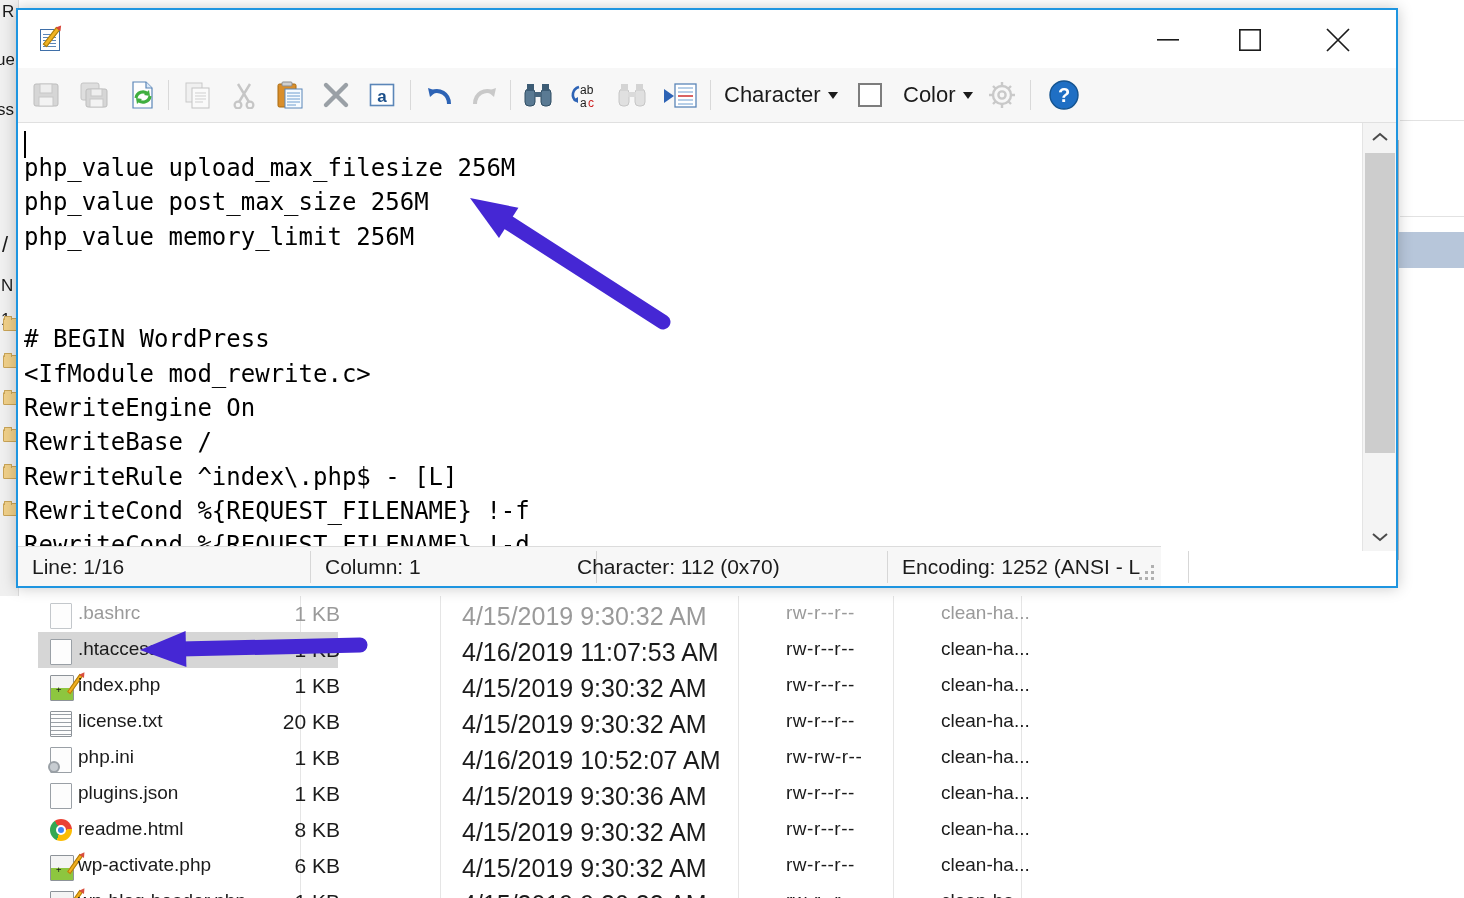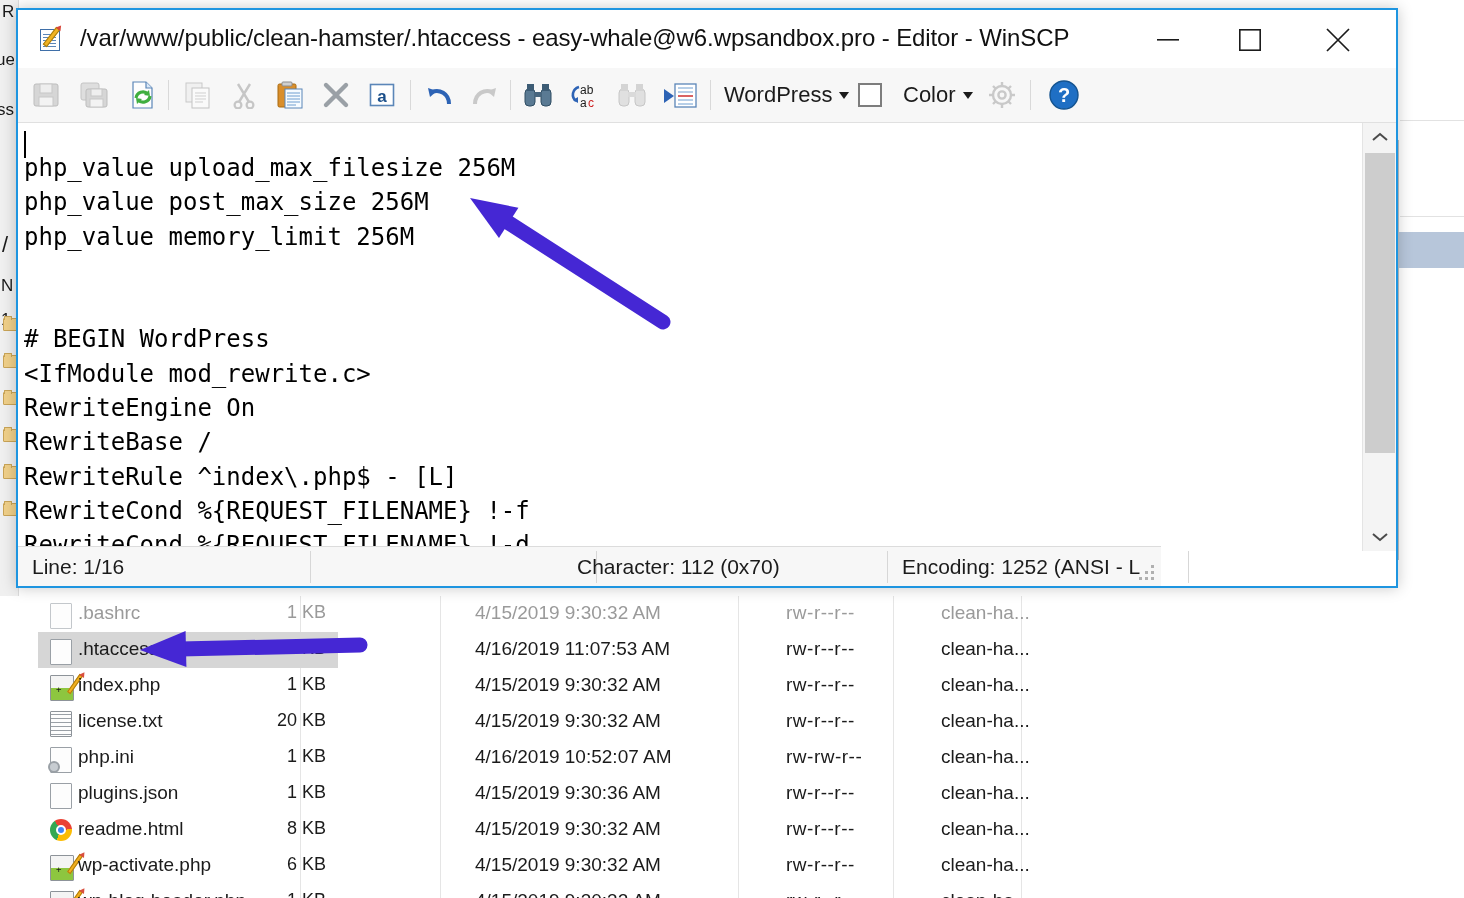--- a/index.html
+++ b/index.html
@@ -20,22 +20,22 @@
   .bg-hline{position:absolute;background:#e2e2e2;height:1px;}
   .bg-scroll-right{position:absolute;left:1392px;top:140px;width:7px;height:420px;background:#c2c2c2;}
 
   
   #file-list{position:absolute;left:0;top:596px;width:1464px;height:302px;background:#ffffff;overflow:hidden;}
   .fl-colsep{position:absolute;top:0;width:1px;height:302px;background:#e5e5e5;}
   .fl-row{position:absolute;left:0;width:1464px;height:36px;display:block;margin-left:38px;}
   .fl-row.selected{background:#d6d6d6;width:300px;}
   .fl-icon{position:absolute;left:12px;top:7px;width:22px;height:24px;}
   .fl-name{position:absolute;left:40px;top:6px;font-size:19px;color:#1b1b1b;white-space:nowrap;}
-  .fl-size{position:absolute;left:148px;width:140px;top:6px;font-size:18px;color:#1b1b1b;text-align:right;white-space:nowrap;}
-  .fl-date{position:absolute;left:437px;top:6px;font-size:19px;color:#1b1b1b;white-space:nowrap;}
+  .fl-size{position:absolute;left:162px;width:140px;top:6px;font-size:21px;color:#1b1b1b;text-align:right;white-space:nowrap;}
+  .fl-date{position:absolute;left:424px;top:6px;font-size:25px;color:#1b1b1b;white-space:nowrap;}
   .fl-perm{position:absolute;left:748px;top:6px;font-size:19px;color:#1b1b1b;white-space:nowrap;font-family:"Liberation Sans",sans-serif;letter-spacing:0.5px;}
   .fl-owner{position:absolute;left:903px;top:6px;font-size:19px;color:#1b1b1b;white-space:nowrap;}
   .fl-row.dim .fl-name,.fl-row.dim .fl-size,.fl-row.dim .fl-date,
   .fl-row.dim .fl-perm,.fl-row.dim .fl-owner{color:#9a9a9a;}
 
   
   .ico-page{position:relative;width:20px;height:24px;background:#fdfdfd;border:1px solid #9aa0a6;border-radius:1px;}
   .ico-page:after{content:"";position:absolute;right:-1px;top:-1px;border-width:0 6px 6px 0;border-style:solid;border-color:#ffffff transparent transparent #9aa0a6;}
   .ico-page.dimmed{border-color:#c3c7cb;}
   .ico-lines{position:relative;width:20px;height:24px;background:#fdfdfd;border:1px solid #8d9399;border-radius:1px;
@@ -240,21 +240,20 @@
     <div id="title-icon">
       <div class="ti-doc">
         <i class="l" style="top:4px;"></i>
           <i class="l" style="top:7px;"></i>
         <i class="l" style="top:10px;"></i>
           <i class="l" style="top:13px;"></i>
         <i class="l" style="top:16px;"></i>
       </div>
       <div class="ti-pencil"></div>
     </div>
-    <div id="title-text">/var/www/public/clean-hamster/.htaccess - easy-whale@w6.wpsandbox.pro - Editor - WinSCP</div>
 
     <div class="winbtn" id="btn-min">
       <svg width="22" height="2" viewBox="0 0 22 2">
           <rect width="22" height="1.6" fill="#1b1b1b"></rect>
         </svg>
     </div>
     <div class="winbtn" id="btn-max">
       <svg width="22" height="22" viewBox="0 0 22 22">
           <rect x="0.8" y="0.8" width="20.4" height="20.4" fill="none" stroke="#1b1b1b" stroke-width="1.6"></rect>
         </svg>
@@ -391,21 +390,21 @@
         <g stroke="#6f9ed0">
             <path d="M15 7h15M15 11h15M15 19h15M15 23h15"></path>
           </g>
         <path d="M15 15h15" stroke="#d03c3c" stroke-width="1.6"></path>
         <path d="M1 8 L11 15 L1 22 Z" fill="#2d63b5"></path>
       </svg>
     </div>
     <div class="tb-sep" style="left:692px;"></div>
 
     <div class="tb-item" style="left:706px;">
-      <span class="tb-label">WordPress</span>
+      <span class="tb-label">Character</span>
       <i class="caret"></i>
     </div>
 
     <div class="tb-item" style="left:840px;">
       <span class="color-swatch"></span>
     </div>
     <div class="tb-item" style="left:885px;">
       <span class="tb-label">Color</span>
       <i class="caret"></i>
     </div>
@@ -457,20 +456,23 @@
           </svg>
       </div>
     </div>
   </div>
 
   <div id="statusbar">
     <div class="sb-cell" style="left:0;width:292px;">
       <span>Line: 1/16</span>
     </div>
     <div class="sb-div" style="left:292px;"></div>
+    <div class="sb-cell" style="left:293px;width:285px;">
+      <span>Column: 1</span>
+    </div>
     <div class="sb-div" style="left:578px;"></div>
     <div class="sb-cell" style="left:545px;width:290px;">
       <span>Character: 112 (0x70)</span>
     </div>
     <div class="sb-div" style="left:869px;"></div>
     <div class="sb-cell" style="left:870px;width:300px;">
       <span>Encoding: 1252  (ANSI - L</span>
     </div>
     <div class="sb-div" style="left:1170px;"></div>
     <div id="grip">

